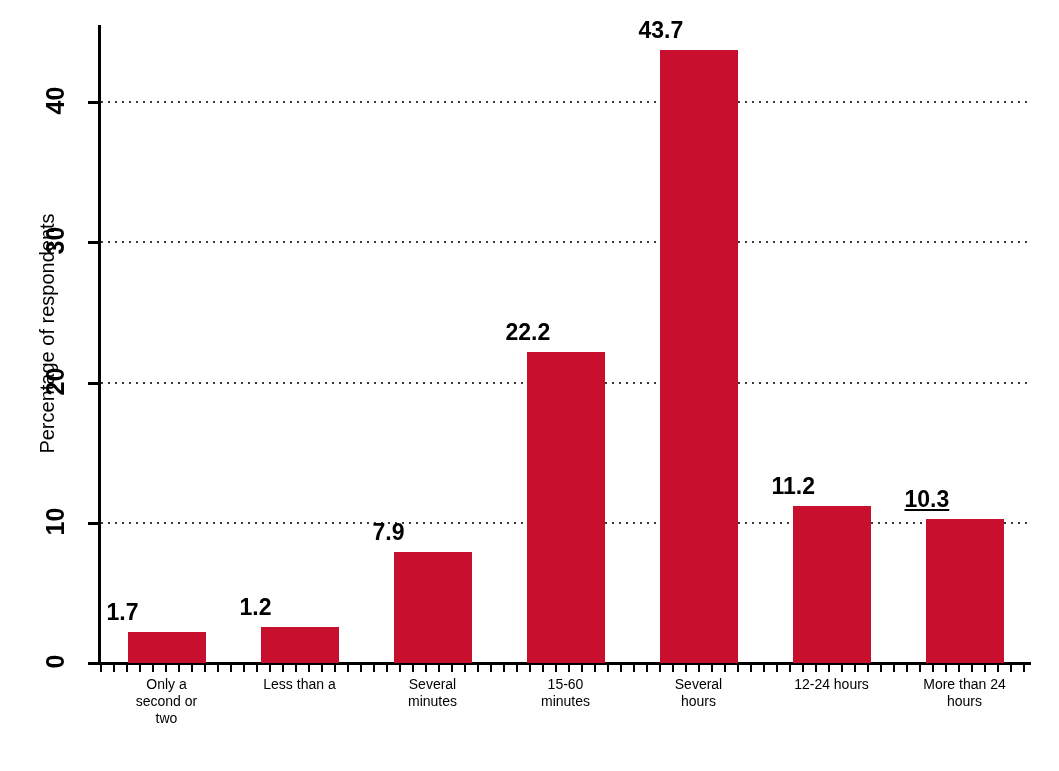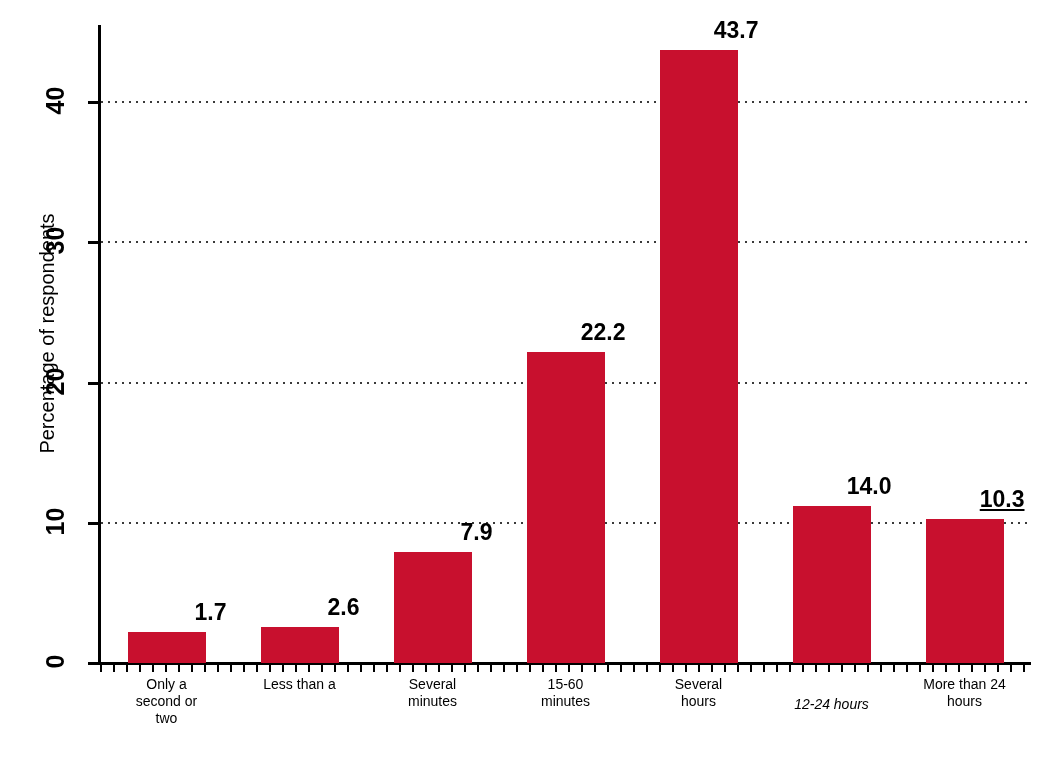--- a/index.html
+++ b/index.html
@@ -106,21 +106,21 @@
 
   
   .bar {
     position: absolute;
     background: #C8102E;
     bottom: 0;
   }
 
   .bar-value {
     position: absolute;
-    text-align: right;
+    text-align: left;
     font-size: 23px;
     font-weight: bold;
     color: #000000;
     white-space: nowrap;
   }
 
   .x-cat-label {
     position: absolute;
     text-align: center;
     font-size: 14px;
@@ -159,21 +159,21 @@
 
   <div id="bars-layer">
       <div class="bar" title="Only a second or two: 2.2" style="left: 128px; top: 632.152px; width: 78px; height: 30.8484px; background: rgb(200, 16, 46);"></div>
       <div class="bar-value" style="left: 106.5px; width: 120px; top: 599.152px;">1.7</div>
       <div class="x-cat-label" style="left: 91.5px; width: 150px; top: 676px;">
         <div>Only a</div>
         <div>second or</div>
         <div>two</div>
       </div>
       <div class="bar" title="Less than a minute: 2.6" style="left: 261px; top: 626.543px; width: 78px; height: 36.4571px; background: rgb(200, 16, 46);"></div>
-      <div class="bar-value" style="left: 239.5px; width: 120px; top: 593.543px;">2.6</div>
+      <div class="bar-value" style="left: 239.5px; width: 120px; top: 593.543px;">1.2</div>
       <div class="x-cat-label" style="left: 224.5px; width: 150px; top: 676px;">
         <div>Less than a</div>
       </div>
       <div class="bar" title="Several minutes: 7.9" style="left: 394px; top: 552.226px; width: 78px; height: 110.774px; background: rgb(200, 16, 46);"></div>
       <div class="bar-value" style="left: 372.5px; width: 120px; top: 519.226px;">7.9</div>
       <div class="x-cat-label" style="left: 357.5px; width: 150px; top: 676px;">
         <div>Several</div>
         <div>minutes</div>
       </div>
       <div class="bar" title="15-60 minutes: 22.2" style="left: 527px; top: 351.712px; width: 78px; height: 311.288px; background: rgb(200, 16, 46);"></div>
@@ -182,22 +182,22 @@
         <div>15-60</div>
         <div>minutes</div>
       </div>
       <div class="bar" title="Several hours: 43.7" style="left: 660px; top: 50.2396px; width: 78px; height: 612.76px; background: rgb(200, 16, 46);"></div>
       <div class="bar-value" style="left: 638.5px; width: 120px; top: 17.2396px;">43.7</div>
       <div class="x-cat-label" style="left: 623.5px; width: 150px; top: 676px;">
         <div>Several</div>
         <div>hours</div>
       </div>
       <div class="bar" title="12-24 hours: 11.2" style="left: 793px; top: 505.954px; width: 78px; height: 157.046px; background: rgb(200, 16, 46);"></div>
-      <div class="bar-value" style="left: 771.5px; width: 120px; top: 472.954px;">14.0</div>
-      <div class="x-cat-label" style="left: 756.5px; width: 150px; top: 696px; font-style: italic;">
+      <div class="bar-value" style="left: 771.5px; width: 120px; top: 472.954px;">11.2</div>
+      <div class="x-cat-label" style="left: 756.5px; width: 150px; top: 676px;">
         <div>12-24 hours</div>
       </div>
       <div class="bar" title="More than 24 hours: 10.3" style="left: 926px; top: 518.574px; width: 78px; height: 144.426px; background: rgb(200, 16, 46);"></div>
       <div class="bar-value" style="left: 904.5px; width: 120px; top: 485.574px; text-decoration: underline;">10.3</div>
       <div class="x-cat-label" style="left: 889.5px; width: 150px; top: 676px;">
         <div>More than 24</div>
         <div>hours</div>
       </div>
     </div>
 

